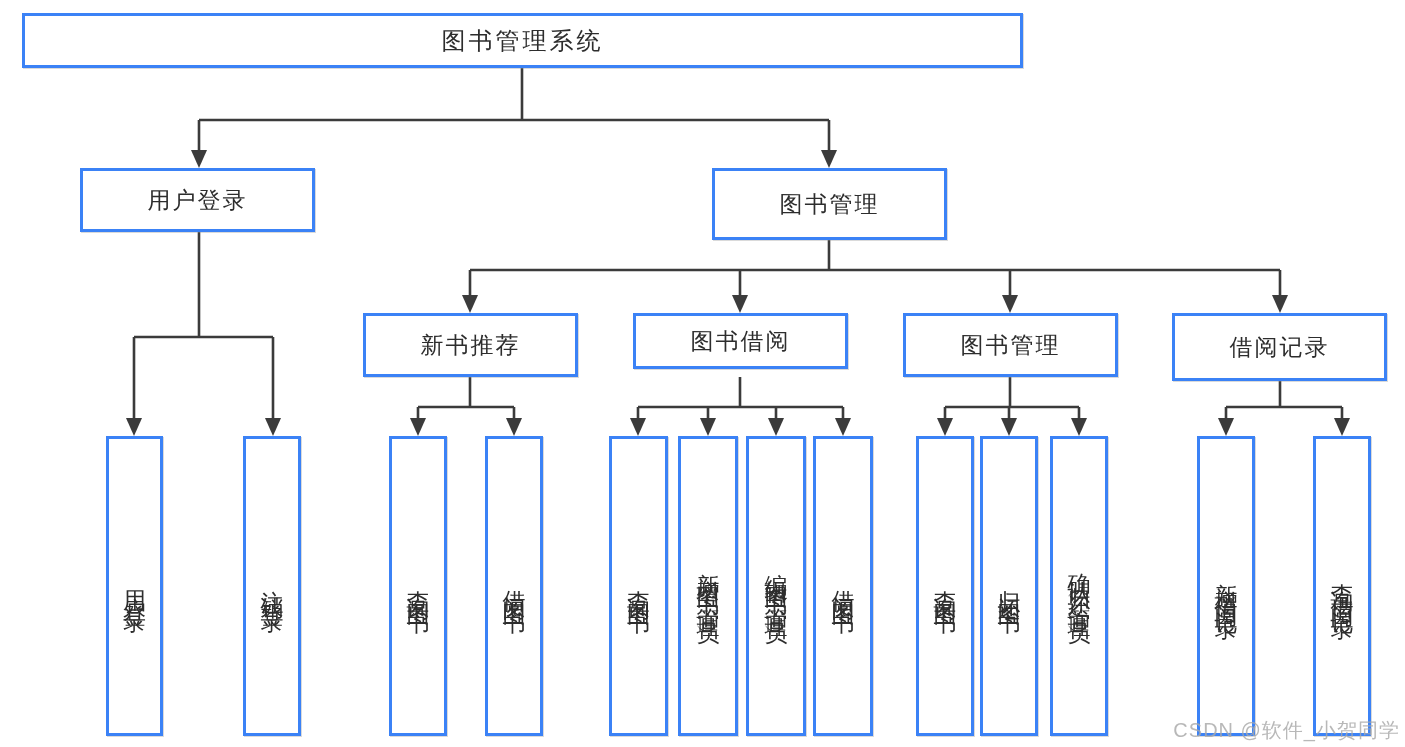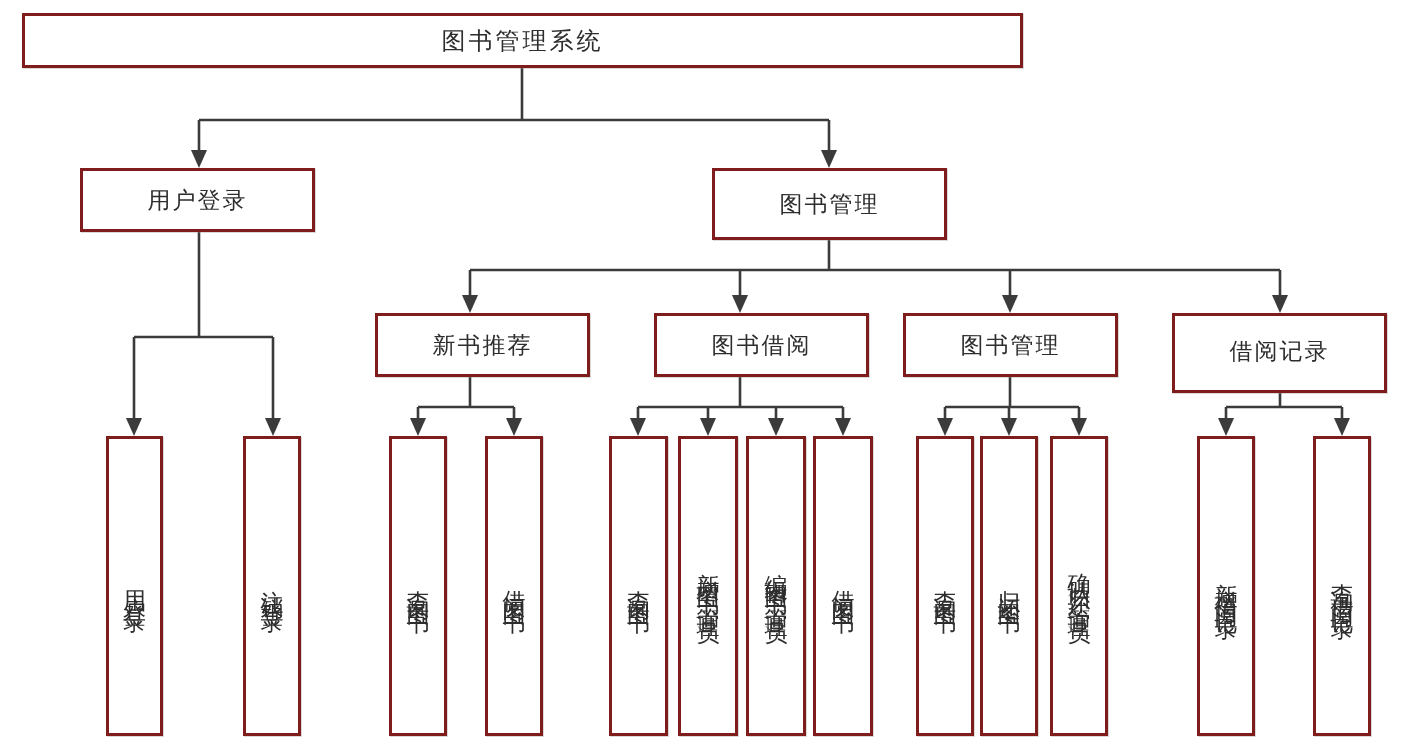--- a/index.html
+++ b/index.html
@@ -11,21 +11,21 @@
   }
   .stage {
     position: relative;
     width: 1405px; height: 747px;
     overflow: hidden;
     background: #ffffff;
   }
   svg.wires { position: absolute; left: 0; top: 0; }
   .node {
     position: absolute;
-    border: 3px solid #7f1d1d;
+    border: 3px solid #3b82f6;
     background: #ffffff;
     display: flex;
     align-items: center;
     justify-content: center;
     color: #2d2d2d;
     font-size: 23px;
     letter-spacing: 2px;
     line-height: 1;
     box-shadow: 1px 1px 0 rgba(150,150,150,0.35);
   }
@@ -91,37 +91,38 @@
       <polygon points="1218,418 1234,418 1226,436"></polygon>
       <polygon points="1334,418 1350,418 1342,436"></polygon>
     </g>
   </svg>
 
   <div class="node title" style="left:22px; top:13px; width:1001px; height:55px;">图书管理系统</div>
 
   <div class="node" style="left:80px; top:168px; width:235px; height:64px;">用户登录</div>
   <div class="node" style="left:712px; top:168px; width:235px; height:72px;">图书管理</div>
 
-  <div class="node" style="left:363px; top:313px; width:215px; height:64px;margin-left:12px;">新书推荐</div>
-  <div class="node" style="left:633px; top:313px; width:215px; height:64px;margin-left:21px;">图书借阅</div>
+  <div class="node" style="left:363px; top:313px; width:215px; height:64px;">新书推荐</div>
+  <div class="node" style="left:633px; top:313px; width:215px; height:56px;">图书借阅</div>
   <div class="node" style="left:903px; top:313px; width:215px; height:64px;">图书管理</div>
-  <div class="node" style="left:1172px; top:313px; width:215px; height:80px;font-family:Liberation Mono, monospace;">借阅记录</div>
+  <div class="node" style="left:1172px; top:313px; width:215px; height:68px;">借阅记录</div>
 
   <div class="node v" style="left:106px; top:436px; width:57px; height:300px;">用户登录</div>
   <div class="node v" style="left:243px; top:436px; width:58px; height:300px;">注销登录</div>
 
   <div class="node v" style="left:389px; top:436px; width:58px; height:300px;">查询图书</div>
   <div class="node v" style="left:485px; top:436px; width:58px; height:300px;">借阅图书</div>
 
   <div class="node v" style="left:609px; top:436px; width:59px; height:300px;">查询图书</div>
   <div class="node v" style="left:678px; top:436px; width:60px; height:300px;">新增图书（管理员）</div>
   <div class="node v" style="left:746px; top:436px; width:60px; height:300px;">编辑图书（管理员）</div>
   <div class="node v" style="left:813px; top:436px; width:60px; height:300px;">借阅图书</div>
 
   <div class="node v" style="left:916px; top:436px; width:58px; height:300px;">查询图书</div>
   <div class="node v" style="left:980px; top:436px; width:58px; height:300px;">归还图书</div>
   <div class="node v" style="left:1050px; top:436px; width:58px; height:300px;">确认归还（管理员）</div>
 
   <div class="node v" style="left:1197px; top:436px; width:58px; height:300px;">新增借阅记录</div>
   <div class="node v" style="left:1313px; top:436px; width:58px; height:300px;">查询借阅记录</div>
 
+  <div class="watermark">CSDN @软件_小贺同学</div>
 
 </div>
 
 </body></html>

